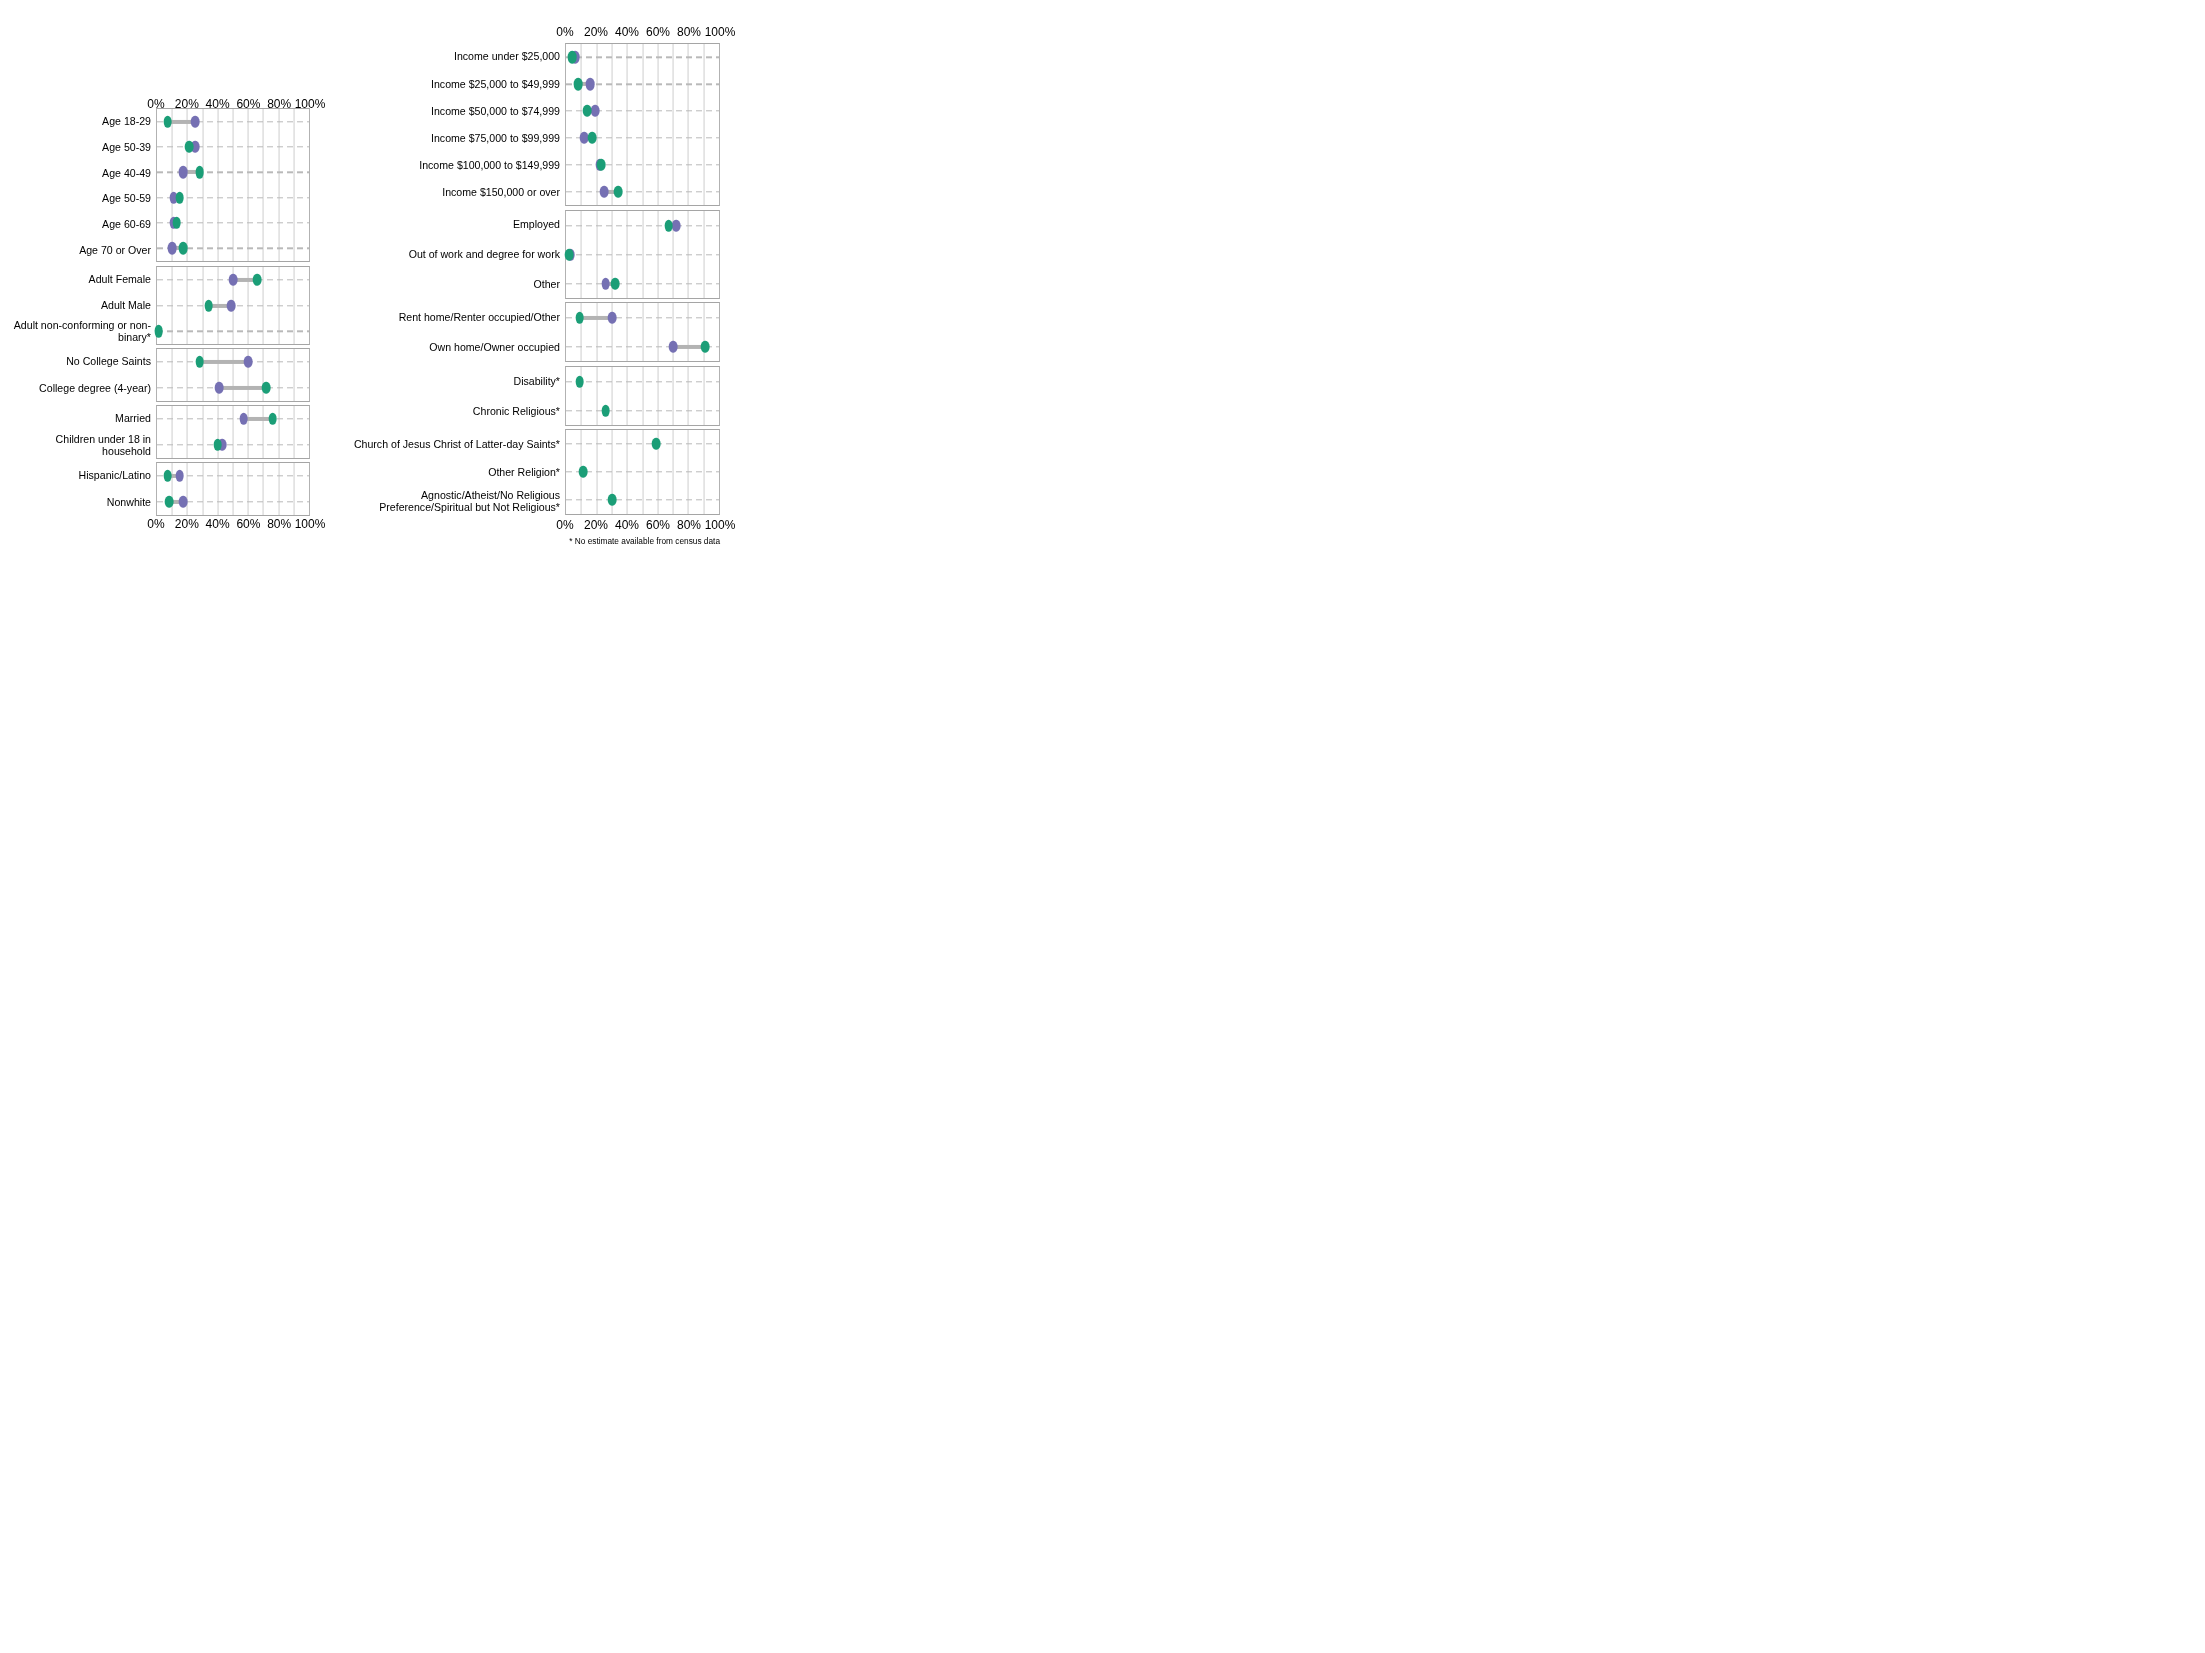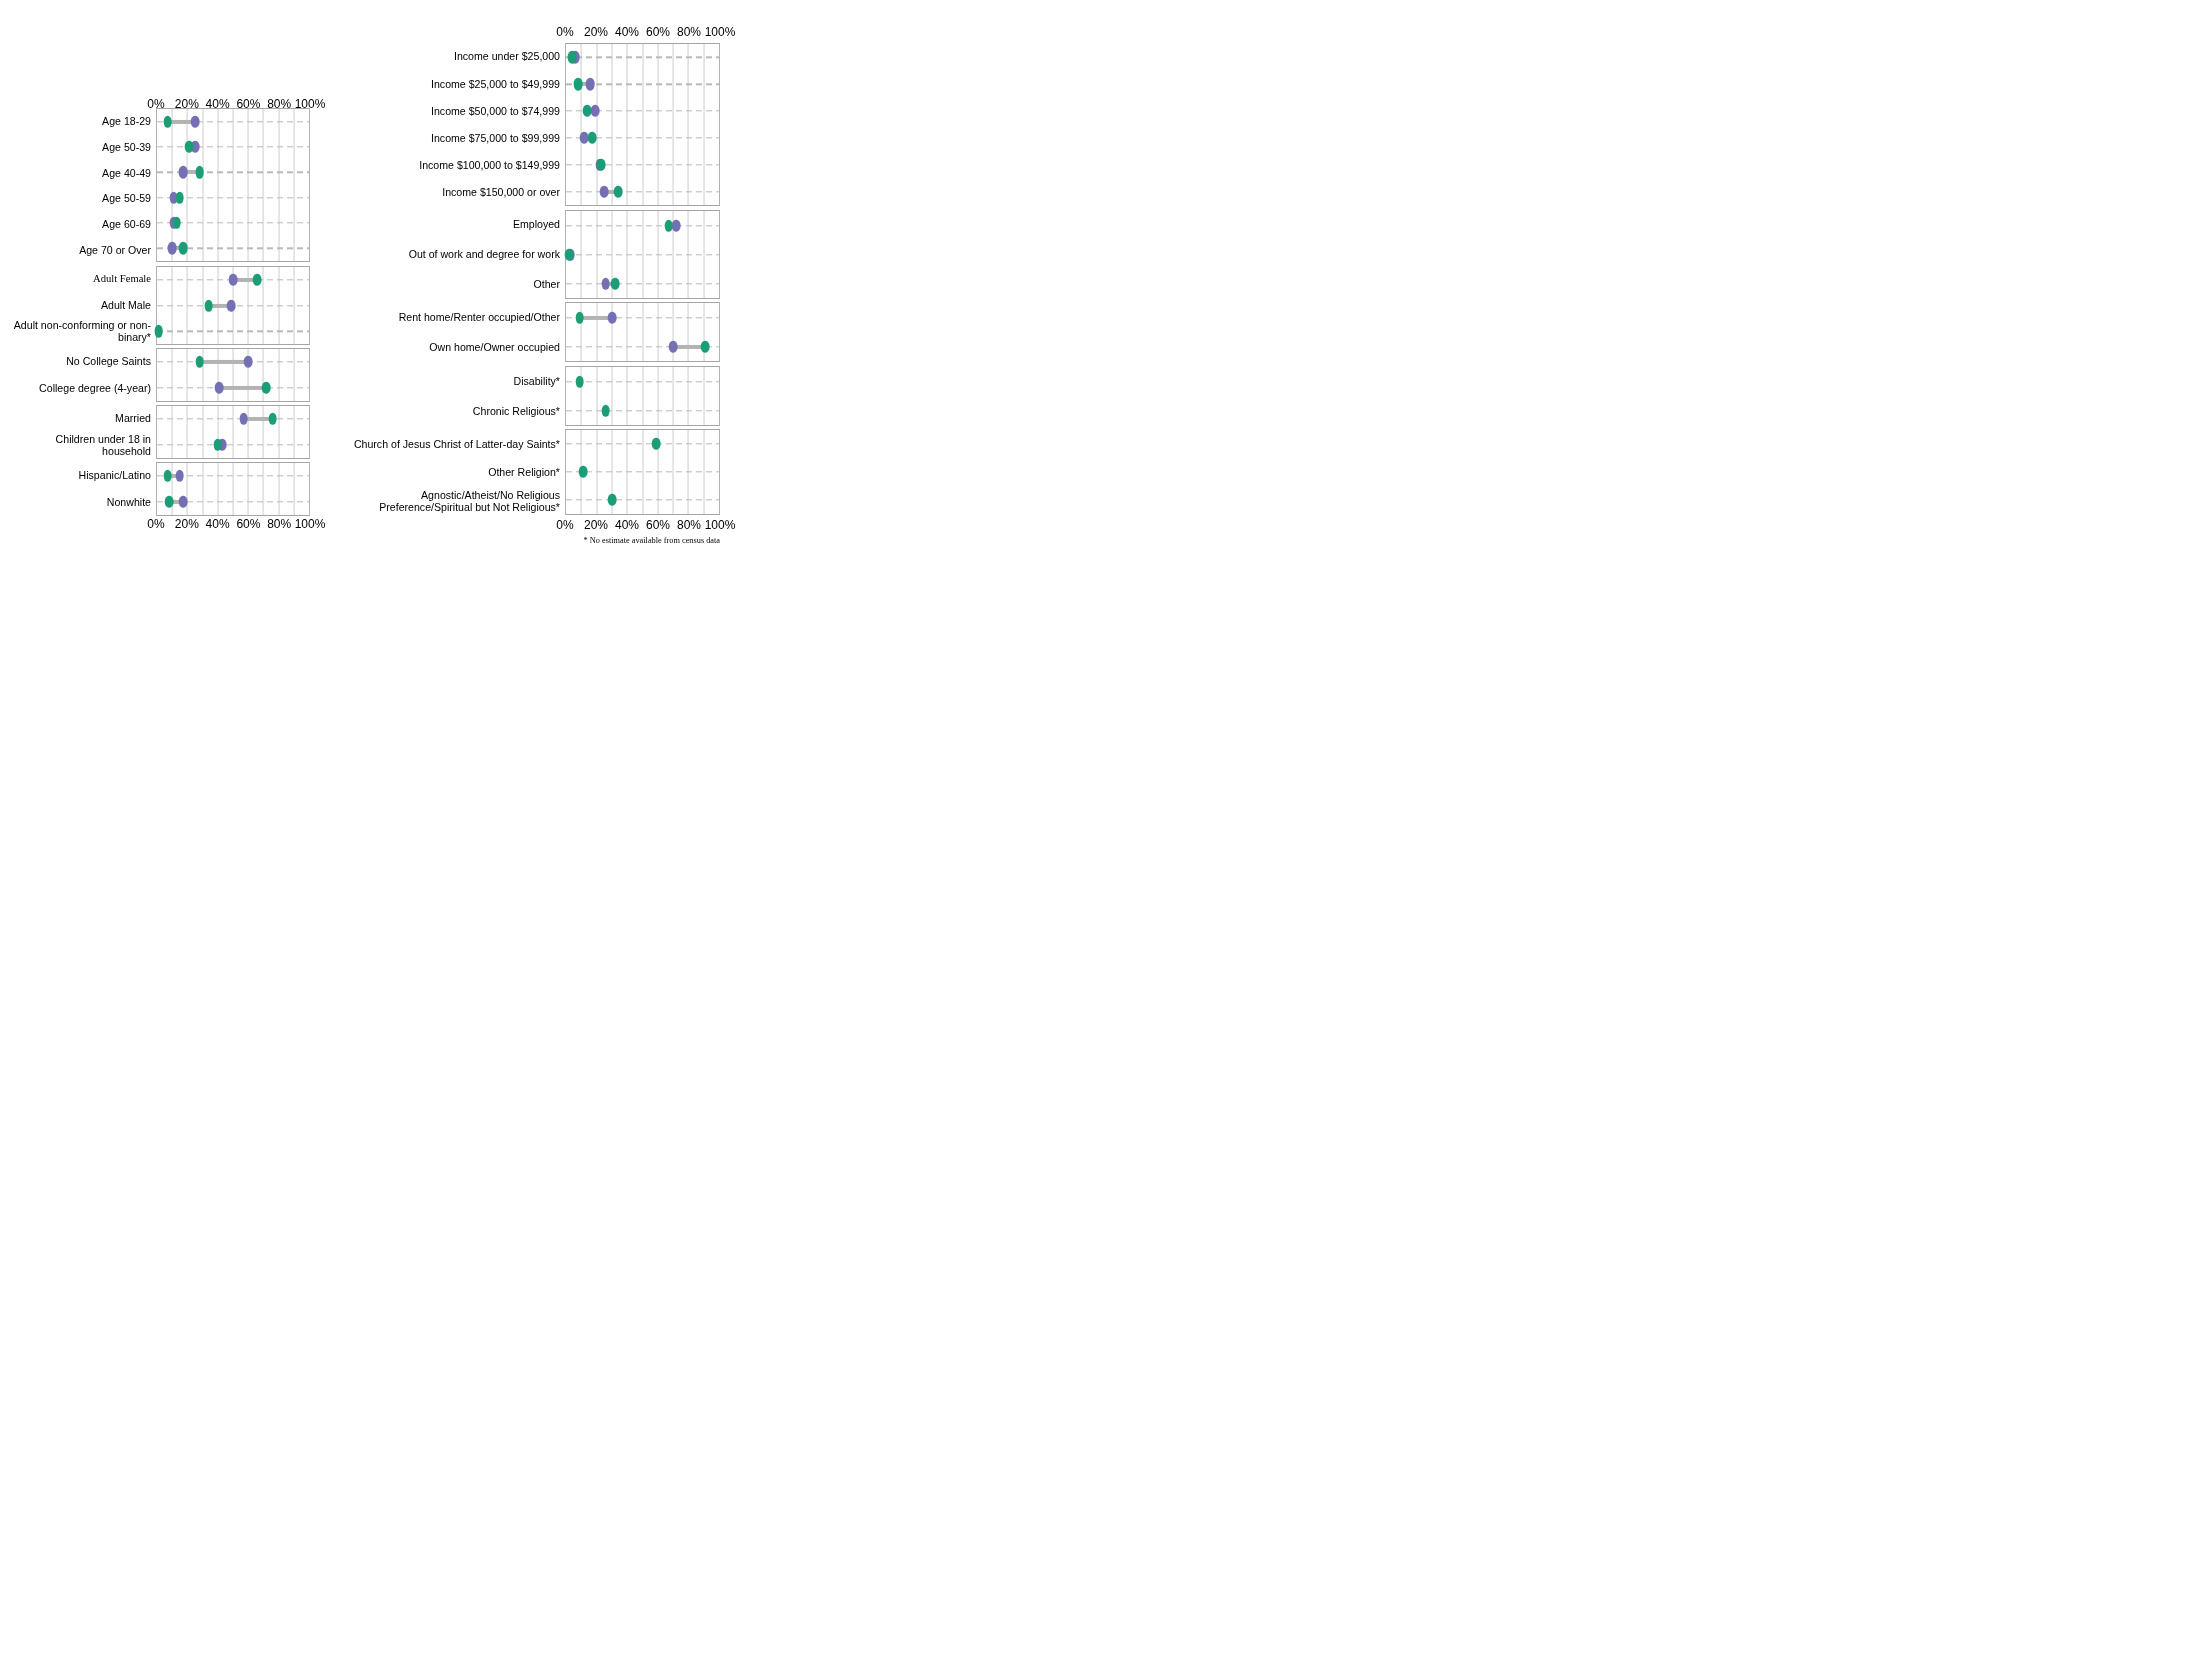--- a/index.html
+++ b/index.html
@@ -22,21 +22,21 @@
   .dash{position:absolute;left:0;right:0;top:50%;height:1.4px;transform:translateY(-50%);
     background:repeating-linear-gradient(90deg,#b9b9b9 0 6px,transparent 6px 10px);}
   .connector{position:absolute;top:50%;height:4.1px;transform:translateY(-50%);
     background:var(--connector-color,#b3b3b3);z-index:1;}
   .dot{position:absolute;top:50%;width:8.7px;height:12.4px;border-radius:50%;transform:translate(-50%,-50%);}
   .dot.census{background:var(--census-color,#7570b3);z-index:2;}
   .dot.wellbeing{background:var(--wellbeing-color,#1b9e77);z-index:3;}
   .row-label{position:absolute;text-align:right;font-size:10.6px;line-height:1.14;transform:translateY(-50%);}
   .axis{position:absolute;height:14.7px;}
   .tick{position:absolute;top:0;transform:translateX(-50%);font-size:12px;white-space:nowrap;}
-  .footnote{position:absolute;top:536px;left:0;width:720px;text-align:right;font-size:8.3px;font-family:Liberation Serif, serif;}
+  .footnote{position:absolute;top:536px;left:0;width:720px;text-align:right;font-size:8.3px;}
 </style>
 </head>
 <body>
 
 <div id="chart-root">
 
 
   <div class="footnote">* No estimate available from census data</div>
 <div class="axis" style="left: 156px; top: 97px; width: 154px;">
       <span class="tick" style="left: 0%;">0%</span>
@@ -131,21 +131,21 @@
           <div class="connector" style="left: 34%; width: 15%;"></div>
           <div class="dot census" style="left: 49%;"></div>
           <div class="dot wellbeing" style="left: 34%;"></div>
         </div>
         <div class="chart-row">
           <div class="dash"></div>
           <div class="dot wellbeing" style="left: 1%;"></div>
         </div>
       </div>
     </div>
-    <div class="row-label" style="right: 584px; width: 142px; top: 279px; font-family: Liberation Serif, serif;">Adult Female</div>
+    <div class="row-label" style="right: 584px; width: 142px; top: 279px;">Adult Female</div>
     <div class="row-label" style="right: 584px; width: 142px; top: 305px;">Adult Male</div>
     <div class="row-label" style="right: 584px; width: 142px; top: 331px;">Adult non-conforming or non-binary*</div>
     <div class="panel" style="left: 156px; top: 348px; width: 154px; height: 54px;">
       <div class="gridline" style="left: 10%;"></div>
       <div class="gridline" style="left: 20%;"></div>
       <div class="gridline" style="left: 30%;"></div>
       <div class="gridline" style="left: 40%;"></div>
       <div class="gridline" style="left: 50%;"></div>
       <div class="gridline" style="left: 60%;"></div>
       <div class="gridline" style="left: 70%;"></div>

